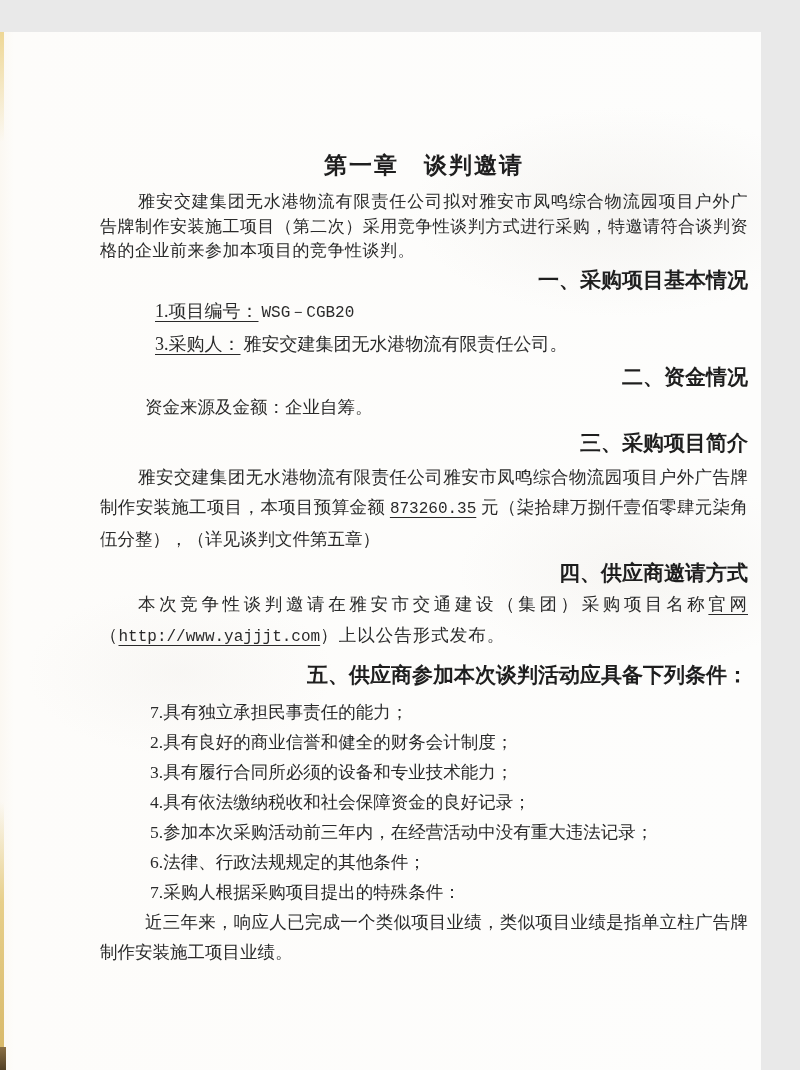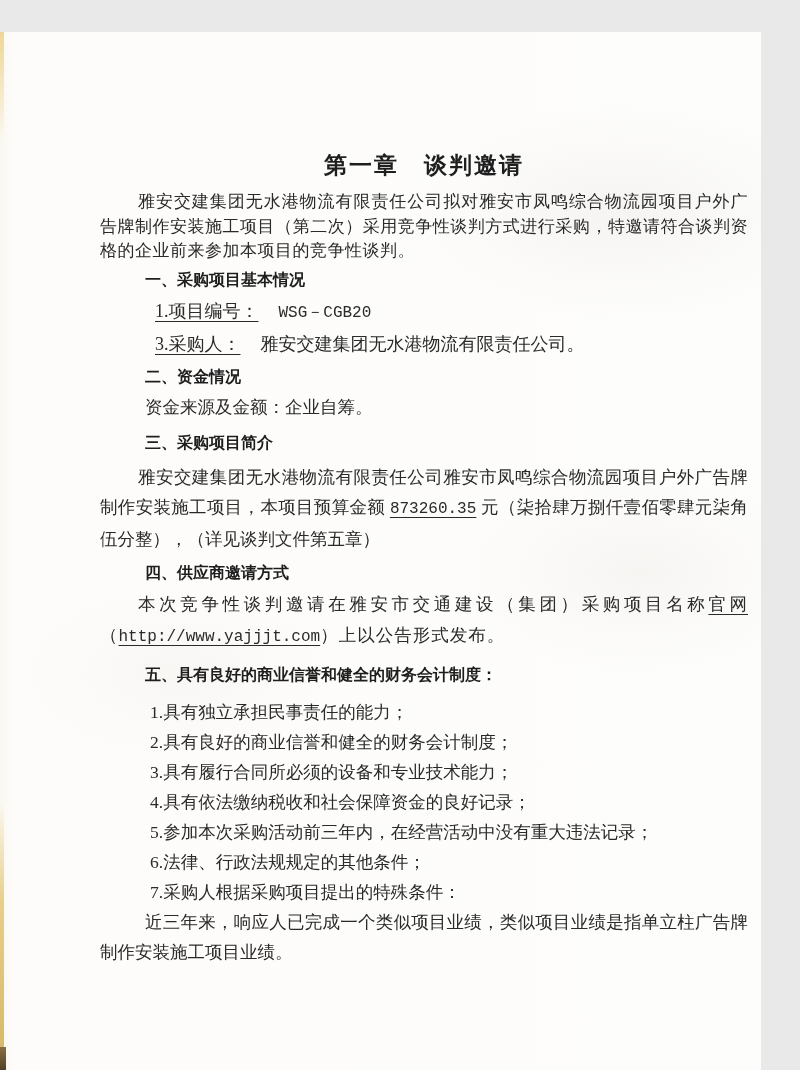--- a/index.html
+++ b/index.html
@@ -51,41 +51,42 @@
   .intro {
     margin-top: 8px;
     font-size: 17px;
     line-height: 24.5px;
     letter-spacing: 0.5px;
     text-align: justify;
     text-indent: 38px;
   }
   .heading {
     font-weight: bold;
-    font-size: 16px;
+    font-size: 21px;
     line-height: 26px;
     color: #1e1e1e;
     margin-left: 45px;
+    text-align: right;
   }
   .h1 { margin-top: 3px; }
   .h2 { margin-top: 4px; }
   .h3 { margin-top: 8px; }
   .h4 { margin-top: 6px; }
   .h5 { margin-top: 9px; }
 
   .sub-item {
     font-size: 18px;
     line-height: 31px;
     text-indent: 55px;
     text-align: justify;
   }
   .sub-item.first { margin-top: 3px; }
 
   .u { text-decoration: underline; text-underline-offset: 4px; }
-  .label-u { padding-right: 20px; }
+  .label-u { padding-right: 3px; }
 
   .mono {
     font-family: "Liberation Mono", monospace;
     font-size: 16px;
     letter-spacing: 0;
   }
 
   .funding {
     margin-top: 2px;
     font-size: 17.5px;
@@ -149,24 +150,24 @@
     <p class="funding">资金来源及金额：企业自筹。</p>
 
     <p class="heading h3">三、采购项目简介</p>
 
     <p class="body3"><span>雅安交建集团无水港物流有限责任公司雅安市凤鸣综合物流园项目户外广告牌制作安装施工项目，本项目预算金额 </span><span class="u mono">873260.35</span><span> 元（柒拾肆万捌仟壹佰零肆元柒角伍分整），（详见谈判文件第五章）</span></p>
 
     <p class="heading h4">四、供应商邀请方式</p>
 
     <p class="body4"><span>本次竞争性谈判邀请在雅安市交通建设（集团）采购项目名称</span><span class="u">官网</span><span class="nowrap"><span>（</span><span class="u mono">http://www.yajjjt.com</span><span>）</span></span><span>上以公告形式发布。</span></p>
 
-    <p class="heading h5">五、具有良好的商业信誉和健全的财务会计制度：</p>
+    <p class="heading h5">五、供应商参加本次谈判活动应具备下列条件：</p>
 
     <div class="cond-list">
-      <p class="cond-item">1.具有独立承担民事责任的能力；</p>
+      <p class="cond-item">7.具有独立承担民事责任的能力；</p>
       <p class="cond-item">2.具有良好的商业信誉和健全的财务会计制度；</p>
       <p class="cond-item">3.具有履行合同所必须的设备和专业技术能力；</p>
       <p class="cond-item">4.具有依法缴纳税收和社会保障资金的良好记录；</p>
       <p class="cond-item">5.参加本次采购活动前三年内，在经营活动中没有重大违法记录；</p>
       <p class="cond-item">6.法律、行政法规规定的其他条件；</p>
       <p class="cond-item">7.采购人根据采购项目提出的特殊条件：</p>
     </div>
 
     <p class="closing">近三年来，响应人已完成一个类似项目业绩，类似项目业绩是指单立柱广告牌制作安装施工项目业绩。</p>
 

